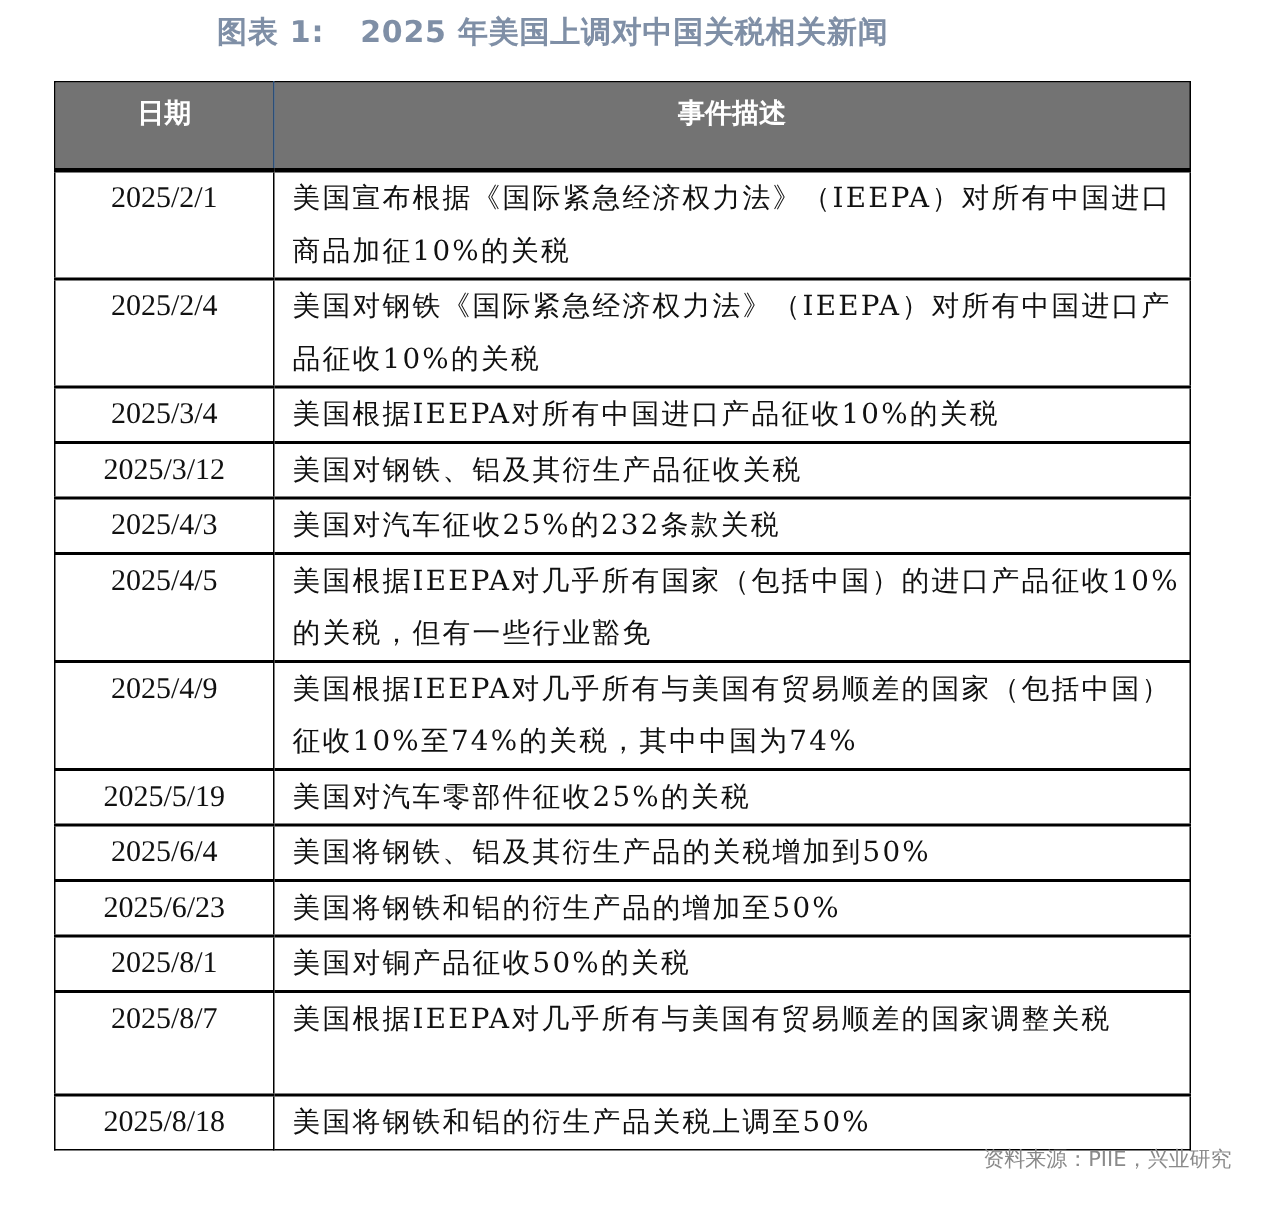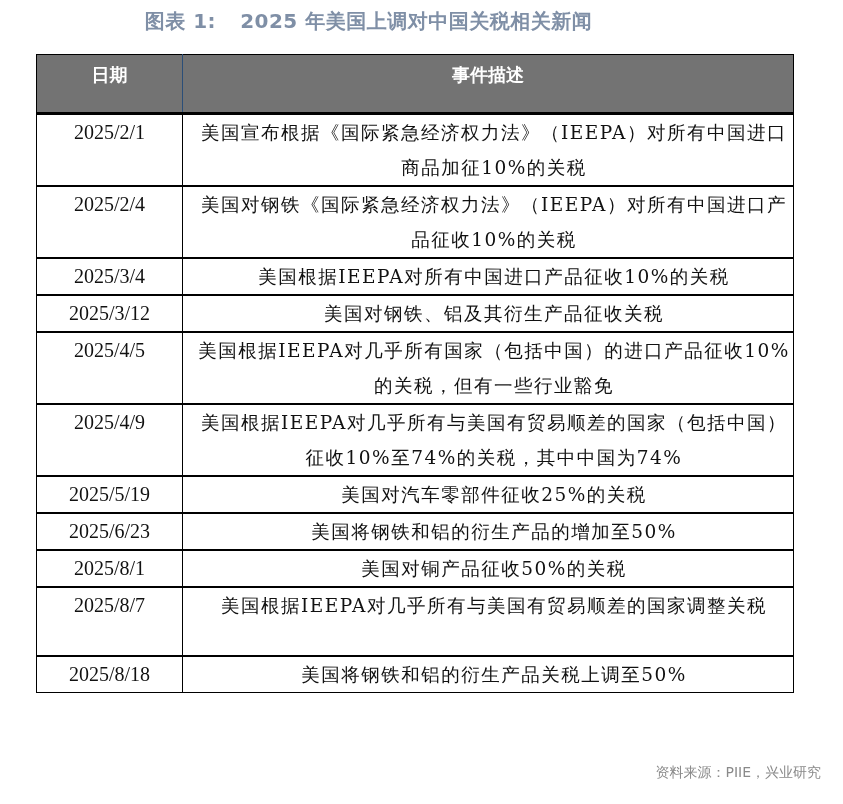--- a/index.html
+++ b/index.html
@@ -13,21 +13,21 @@
           border-collapse: collapse; table-layout: fixed; }
   col.c-date { width: 146px; }
   col.c-desc { width: 611px; }
   thead th { background: #737373; color: #ffffff; height: 59px; vertical-align: top;
              padding-top: 8px; font-size: 18px; font-weight: bold;
              border: 1.5px solid #000; border-bottom: 3px solid #000; box-sizing: border-box; }
   thead th.h-date { border-right: 1px solid #2b4e78; }
   tbody td { border: 1px solid #000; border-top: 2px solid #000; font-size: 18.5px;
              color: #111; line-height: 35px; padding: 0; vertical-align: top; }
   tbody td.date { text-align: center; font-family: "Liberation Serif", serif; font-size: 20px; }
-  tbody td.desc { padding-left: 12px; letter-spacing: 1.5px; text-align: center; }
+  tbody td.desc { padding-left: 12px; letter-spacing: 1.5px; }
   tbody tr:last-child td { border-bottom: 1.5px solid #000; }
   .source { position: absolute; right: 22px; top: 764px;
             font-family: "DejaVu Sans", "Liberation Sans", sans-serif;
             font-size: 14px; color: #8a8a8a; }
 </style>
 </head>
 <body>
 
 <div class="title">
   <span class="num">图表 1:</span><span>2025 年美国上调对中国关税相关新闻</span>
@@ -54,31 +54,39 @@
       <td class="desc">美国对钢铁《国际紧急经济权力法》（IEEPA）对所有中国进口产品征收10%的关税</td>
     </tr>
     <tr style="height:35px">
       <td class="date">2025/3/4</td>
       <td class="desc">美国根据IEEPA对所有中国进口产品征收10%的关税</td>
     </tr>
     <tr style="height:34px">
       <td class="date">2025/3/12</td>
       <td class="desc">美国对钢铁、铝及其衍生产品征收关税</td>
     </tr>
+    <tr style="height:35px">
+      <td class="date">2025/4/3</td>
+      <td class="desc">美国对汽车征收25%的232条款关税</td>
+    </tr>
     <tr style="height:69px">
       <td class="date">2025/4/5</td>
       <td class="desc">美国根据IEEPA对几乎所有国家（包括中国）的进口产品征收10%的关税，但有一些行业豁免</td>
     </tr>
     <tr style="height:71px">
       <td class="date">2025/4/9</td>
       <td class="desc">美国根据IEEPA对几乎所有与美国有贸易顺差的国家（包括中国）征收10%至74%的关税，其中中国为74%</td>
     </tr>
     <tr style="height:35px">
       <td class="date">2025/5/19</td>
       <td class="desc">美国对汽车零部件征收25%的关税</td>
+    </tr>
+    <tr style="height:35px">
+      <td class="date">2025/6/4</td>
+      <td class="desc">美国将钢铁、铝及其衍生产品的关税增加到50%</td>
     </tr>
     <tr style="height:34px">
       <td class="date">2025/6/23</td>
       <td class="desc">美国将钢铁和铝的衍生产品的增加至50%</td>
     </tr>
     <tr style="height:35px">
       <td class="date">2025/8/1</td>
       <td class="desc">美国对铜产品征收50%的关税</td>
     </tr>
     <tr style="height:69px">

